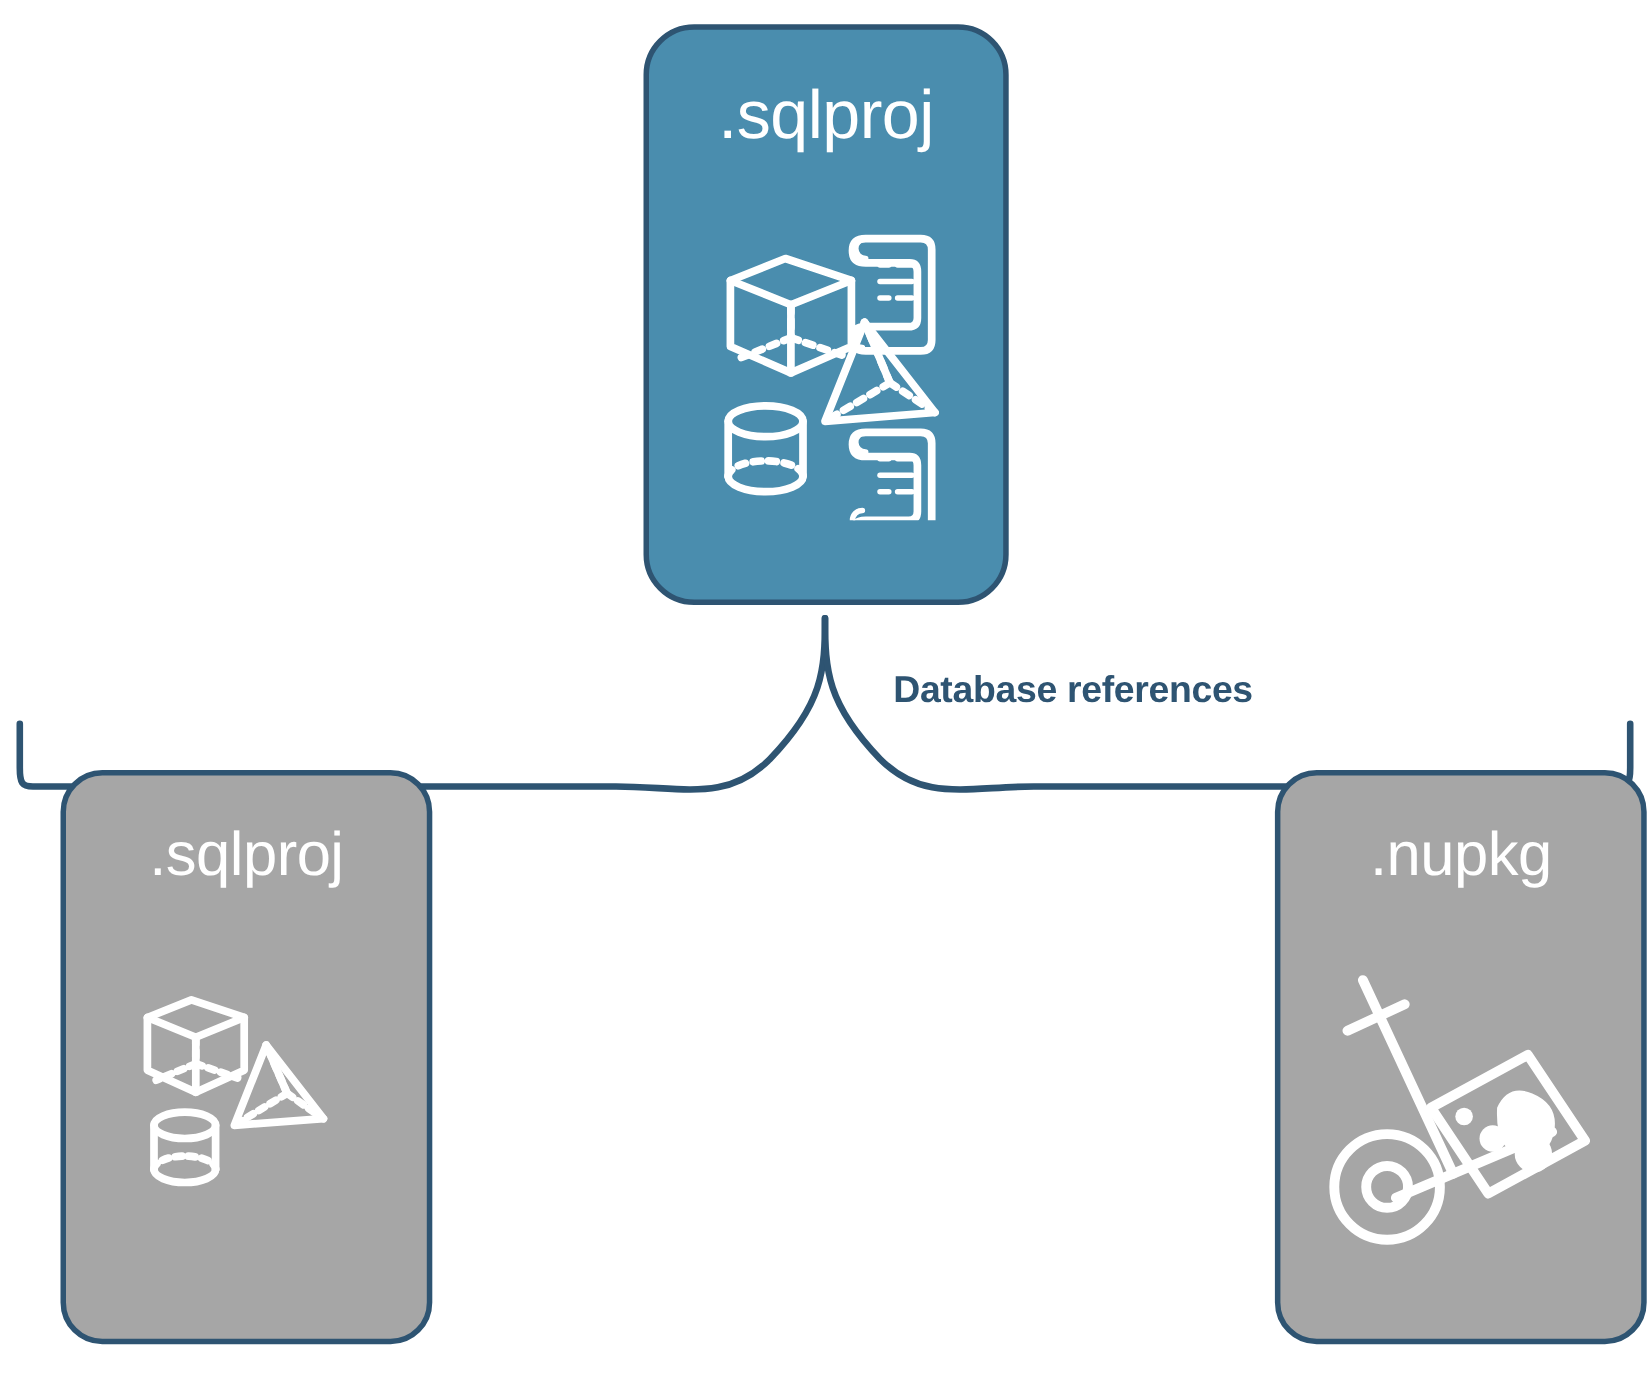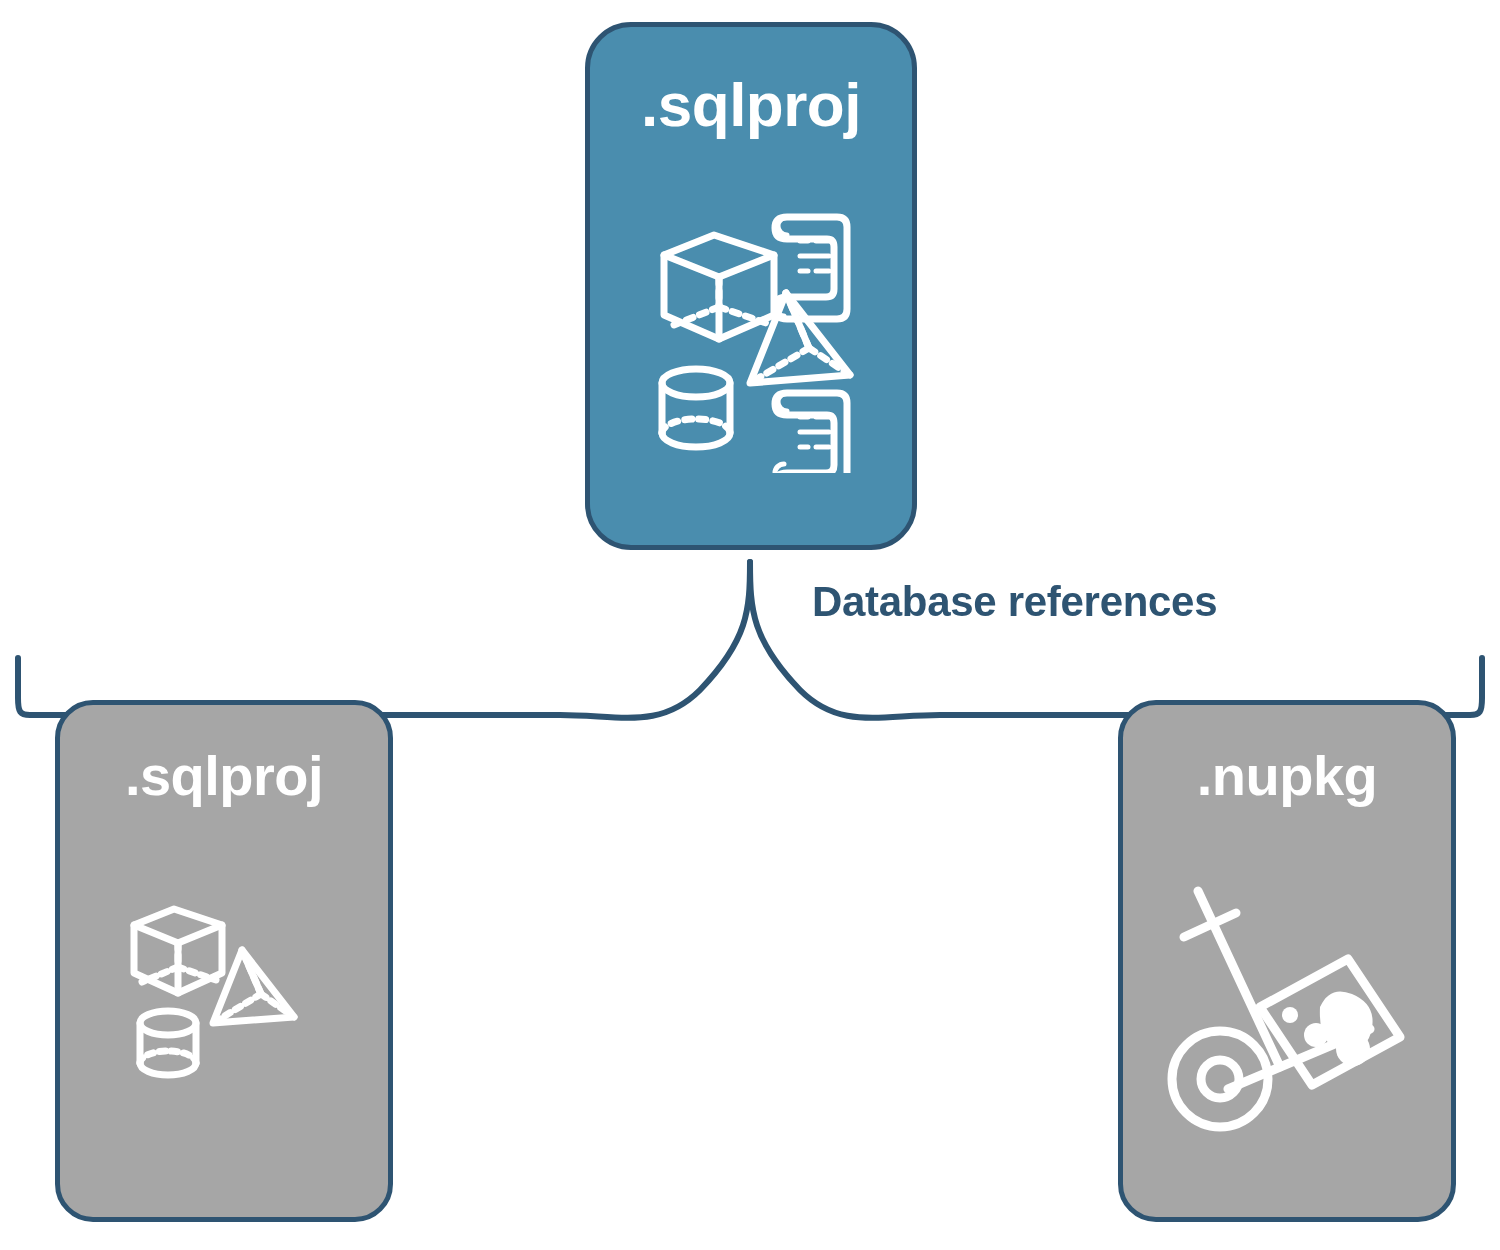--- a/index.html
+++ b/index.html
@@ -39,25 +39,25 @@
     border-radius: 46px;
   }
   .card.secondary {
     background: #A6A6A6;
     top: 700px;
     width: 338px;
     height: 522px;
   }
   .card.c1 { left: 55px; }
   .card.c2 { left: 588px; }
-  .card.c3 { left: 1118px; }
+  .card.c3 { left: 1159px; }
 
   .card-title {
     color: #ffffff;
-    font-weight: bold;
+    font-weight: normal;
     letter-spacing: -0.5px;
     text-align: center;
     user-select: none;
   }
   .card.primary .card-title {
     font-size: 62px;
     margin-top: 42px;
   }
   .card.secondary .card-title {
     font-size: 56px;
@@ -82,22 +82,22 @@
     top: 540px;
     width: 1500px;
     height: 200px;
     pointer-events: none;
   }
 
   
   .brace-label {
     position: absolute;
     left: 812px;
-    top: 578px;
-    font-size: 42px;
+    top: 608px;
+    font-size: 34px;
     font-weight: bold;
     color: #2E5472;
     white-space: nowrap;
     letter-spacing: -0.3px;
     user-select: none;
   }
 </style>
 </head>
 <body>
 

